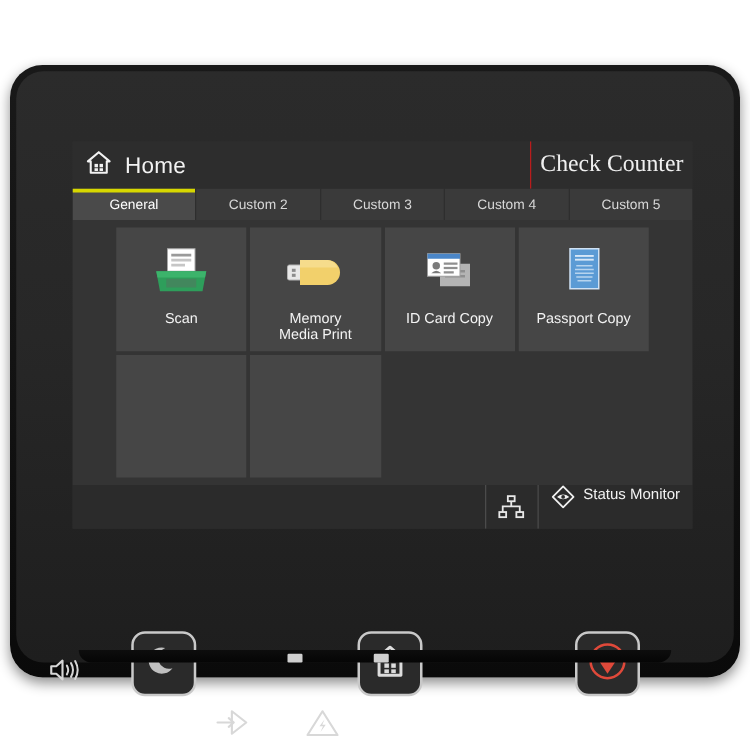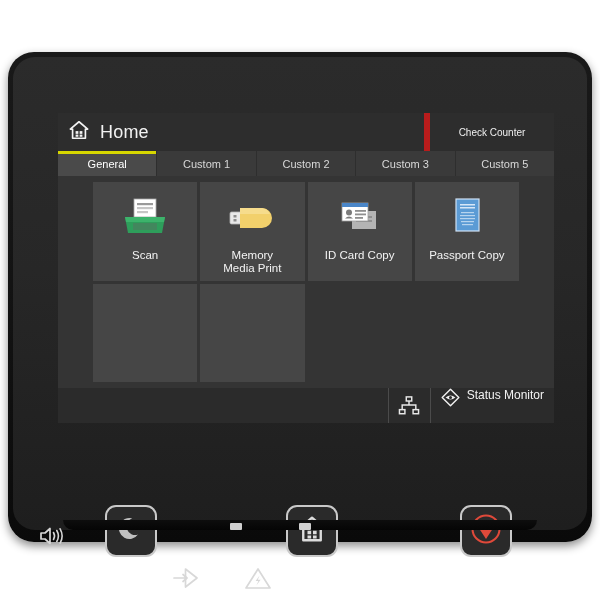--- a/index.html
+++ b/index.html
@@ -67,22 +67,23 @@
   #page-title {
     color: #f2f2f2;
     font-size: 18px;
     letter-spacing: .2px;
   }
   #check-counter {
     width: 130px;
     height: 38px;
     display: flex; align-items: center; justify-content: center;
     color: #efefef;
-    font-size: 10px;
-    border-left: 6px solid #b91c1c;
+    font-size: 19px;
+    border-left: 1px solid #b91c1c;
+    font-family: Liberation Serif, serif;
   }
 
   
   #tabs {
     display: flex;
     height: 25px;
     background: #2e2e2e;
     justify-content: flex-end;
   }
   .tab {
@@ -211,23 +212,23 @@
               <rect x="12.7" y="17.0" width="3" height="2.4" fill="#f2f2f2"></rect>
             </svg>
           </span>
           <span id="page-title">Home</span>
         </div>
         <div id="check-counter">Check Counter</div>
       </div>
 
       <div id="tabs">
           <div class="tab active">General</div>
-          <div class="tab">Custom 1</div>
           <div class="tab">Custom 2</div>
           <div class="tab">Custom 3</div>
+          <div class="tab">Custom 4</div>
           <div class="tab">Custom 5</div>
         </div>
 
       <div id="tilegrid">
           <div class="tile">
             <div class="tile-icon">
               <svg xmlns="http://www.w3.org/2000/svg" width="52" height="48" viewBox="0 0 52 48">
         <rect x="15" y="4" width="22" height="18" fill="#ffffff" stroke="#a8a8a8" stroke-width="0.8"></rect>
         <rect x="18" y="8" width="16" height="2.2" fill="#9a9a9a"></rect>
         <rect x="18" y="12" width="16" height="2.2" fill="#c6c6c6"></rect>

